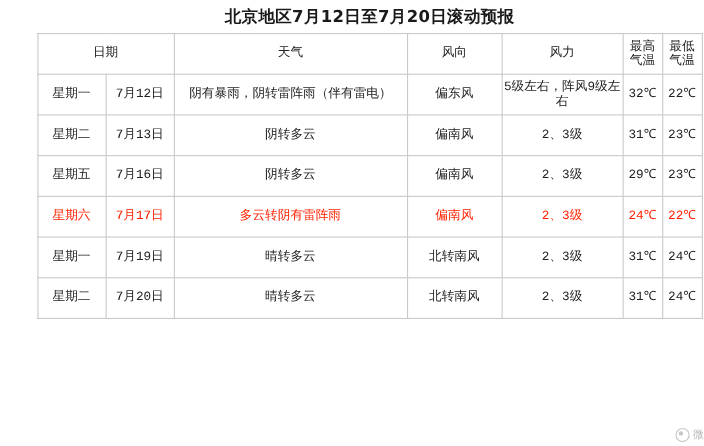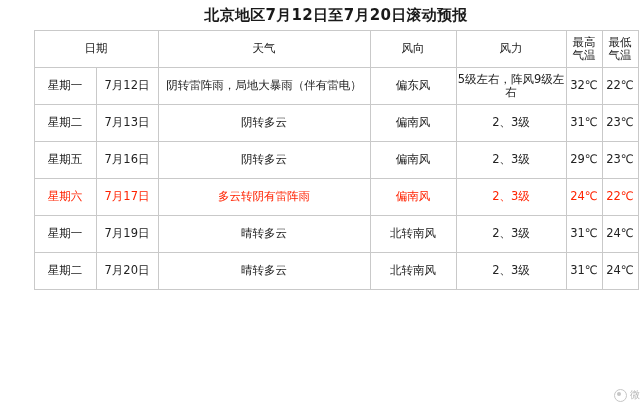--- a/index.html
+++ b/index.html
@@ -29,20 +29,21 @@
     color: #1a1a1a;
     padding-top: 6px;
     padding-bottom: 5px;
     letter-spacing: 0.3px;
   }
   table.fc {
     border-collapse: collapse;
     width: 604px;
     margin: 0 auto;
     table-layout: fixed;
+    font-family: Liberation Mono, monospace;
   }
   table.fc td, table.fc th {
     border: 1px solid #c9c9c9;
     font-weight: normal;
     text-align: center;
     vertical-align: middle;
     font-size: 11.5px;
     color: #222;
     padding: 0;
     height: 36px;
@@ -125,21 +126,21 @@
         <th class="hdr-two-line">
           <div>最低</div>
           <div>气温</div>
         </th>
       </tr>
     </thead>
     <tbody>
       <tr>
         <td>星期一</td>
         <td>7月12日</td>
-        <td>阴转雷阵雨，局地大暴雨（伴有雷电）</td>
+        <td>阴有暴雨，阴转雷阵雨（伴有雷电）</td>
         <td>偏东风</td>
         <td>5级左右，阵风9级左右</td>
         <td>32℃</td>
         <td>22℃</td>
       </tr>
       <tr>
         <td>星期二</td>
         <td>7月13日</td>
         <td>阴转多云</td>
         <td>偏南风</td>

